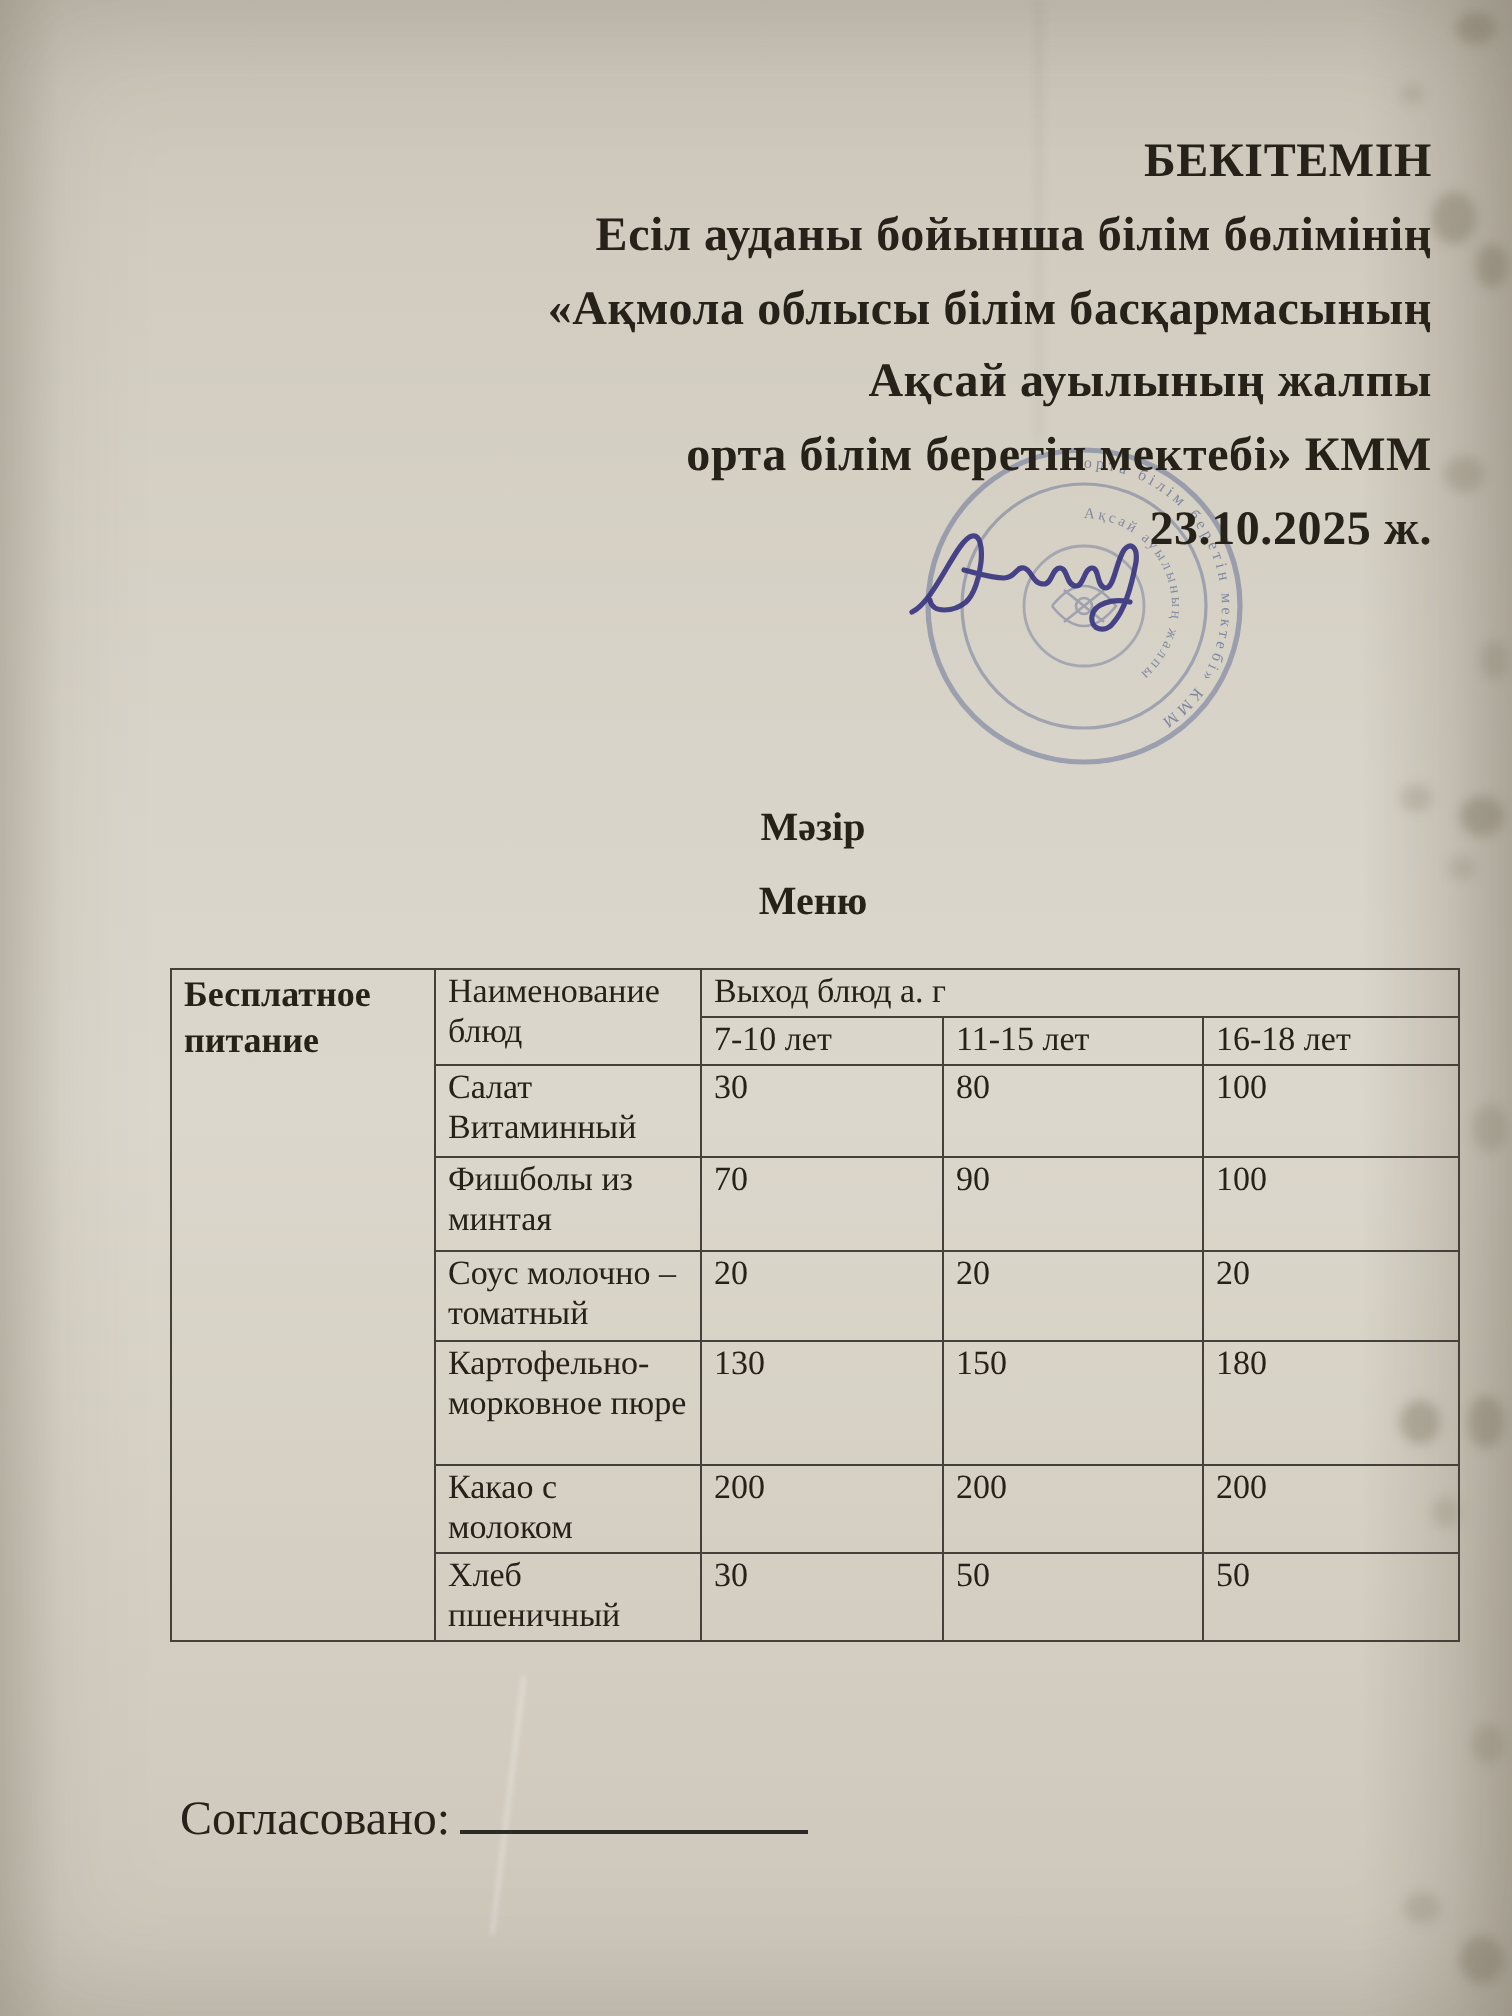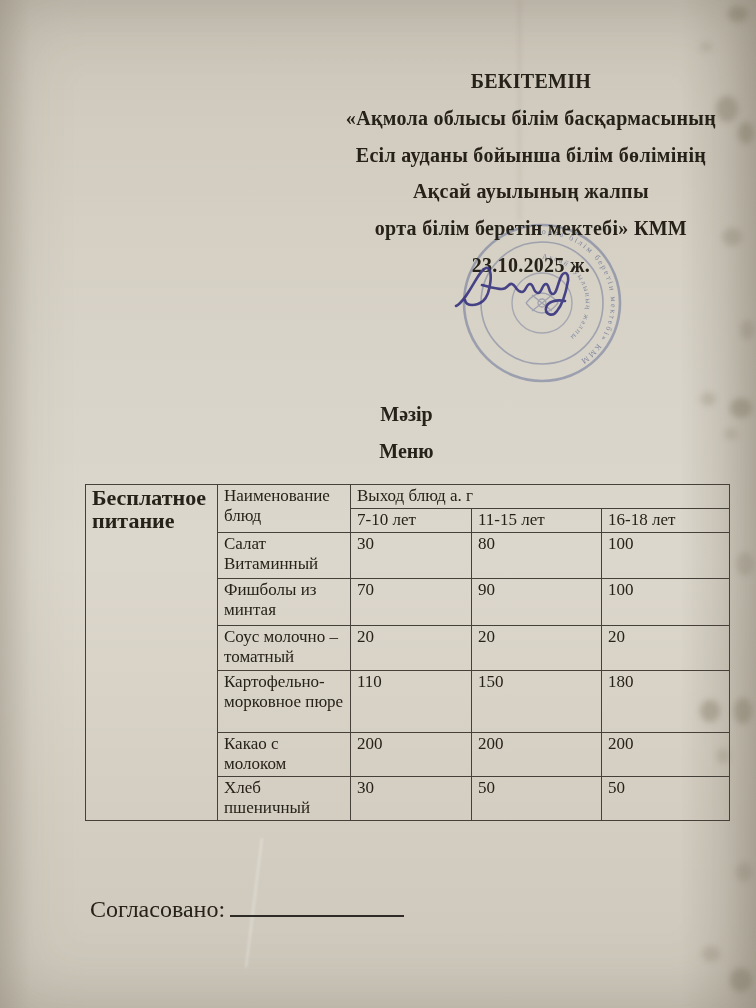--- a/index.html
+++ b/index.html
@@ -17,21 +17,21 @@
   .smudge{position:absolute;border-radius:50%;
     background:rgba(122,112,92,.38);filter:blur(3px);z-index:1;}
   .crease{position:absolute;left:253px;top:838px;width:2px;height:130px;
     background:rgba(255,255,255,.30);transform:rotate(7deg);filter:blur(1px);z-index:1;}
   .crease2{position:absolute;left:518px;top:0px;width:3px;height:220px;
     background:rgba(110,102,86,.10);filter:blur(2px);z-index:1;}
 
   
   .approval{
     position:absolute;top:63px;right:40px;z-index:3;
-    text-align:center;font-weight:bold;font-size:20px;line-height:36.8px;
+    text-align:right;font-weight:bold;font-size:24px;line-height:36.8px;
     letter-spacing:.3px;
   }
   .sig-row{white-space:nowrap;}
   .sig-underline{
     display:inline-block;width:195px;height:1em;
     border-bottom:2px solid #2e2b27;margin-right:8px;
   }
 
   
   .stamp{position:absolute;left:460px;top:221px;z-index:2;opacity:.85;mix-blend-mode:multiply;}
@@ -47,21 +47,21 @@
   table.menu{
     position:absolute;left:85px;top:484px;width:644px;z-index:3;
     border-collapse:collapse;table-layout:fixed;
     font-size:17px;line-height:20px;
   }
   table.menu td{
     border:1.6px solid #45403a;
     padding:1px 6px 2px 6px;vertical-align:top;text-align:left;
     overflow:hidden;box-sizing:border-box;
   }
-  td.cat{font-weight:bold;font-size:22px;line-height:23px;}
+  td.cat{font-weight:bold;font-size:18px;line-height:23px;}
   tr.hA td{height:20px;}
   tr.hB td{height:24px;}
   tr.r0 td{height:46px;margin-left:16px;}
   tr.r1 td{height:47px;}
   tr.r2 td{height:45px;}
   tr.r3 td{height:62px;}
   tr.r4 td{height:44px;}
   tr.r5 td{height:41px;}
 
   
@@ -114,22 +114,22 @@
     <circle cx="82" cy="82" r="4"></circle>
   </g>
 </svg>
 
 <svg class="signature" width="160" height="72" viewBox="0 0 160 72">
   <path d="M18,52 C30,46 40,16 48,14 C56,12 53,40 45,47 C39,52 28,53 27,46 M44,31 C52,33 58,35 64,35 C70,35 70,29 74,30 C78,31 78,38 84,38 C88,38 88,30 92,30 C96,30 95,39 100,39 C104,39 104,30 108,30 C112,30 110,40 115,40 C119,40 120,27 124,21 C127,17 131,19 130,27 C128,38 125,50 119,57 C115,63 107,61 108,54 C109,48 118,45 127,47" fill="none" stroke="#3a3580" stroke-width="2.6" stroke-linecap="round" opacity=".92"></path>
 </svg>
 
 <div class="approval">
   <div>БЕКІТЕМІН</div>
+  <div>Есіл ауданы бойынша білім бөлімінің</div>
   <div>«Ақмола облысы  білім  басқармасының</div>
-  <div>Есіл ауданы бойынша білім бөлімінің</div>
   <div>Ақсай ауылының жалпы</div>
   <div>орта білім беретін мектебі» КММ</div>
   <div>23.10.2025 ж.</div>
 </div>
 
 <div class="doc-title title-kk">Мәзір</div>
 <div class="doc-title title-ru">Меню</div>
 
 <table class="menu">
   <colgroup>
@@ -163,21 +163,21 @@
       <td>100</td>
     </tr>
     <tr class="r2">
       <td>Соус молочно – томатный</td>
       <td>20</td>
       <td>20</td>
       <td>20</td>
     </tr>
     <tr class="r3">
       <td>Картофельно-морковное пюре</td>
-      <td>110</td>
+      <td>130</td>
       <td>150</td>
       <td>180</td>
     </tr>
     <tr class="r4">
       <td>Какао с молоком</td>
       <td>200</td>
       <td>200</td>
       <td>200</td>
     </tr>
     <tr class="r5">

